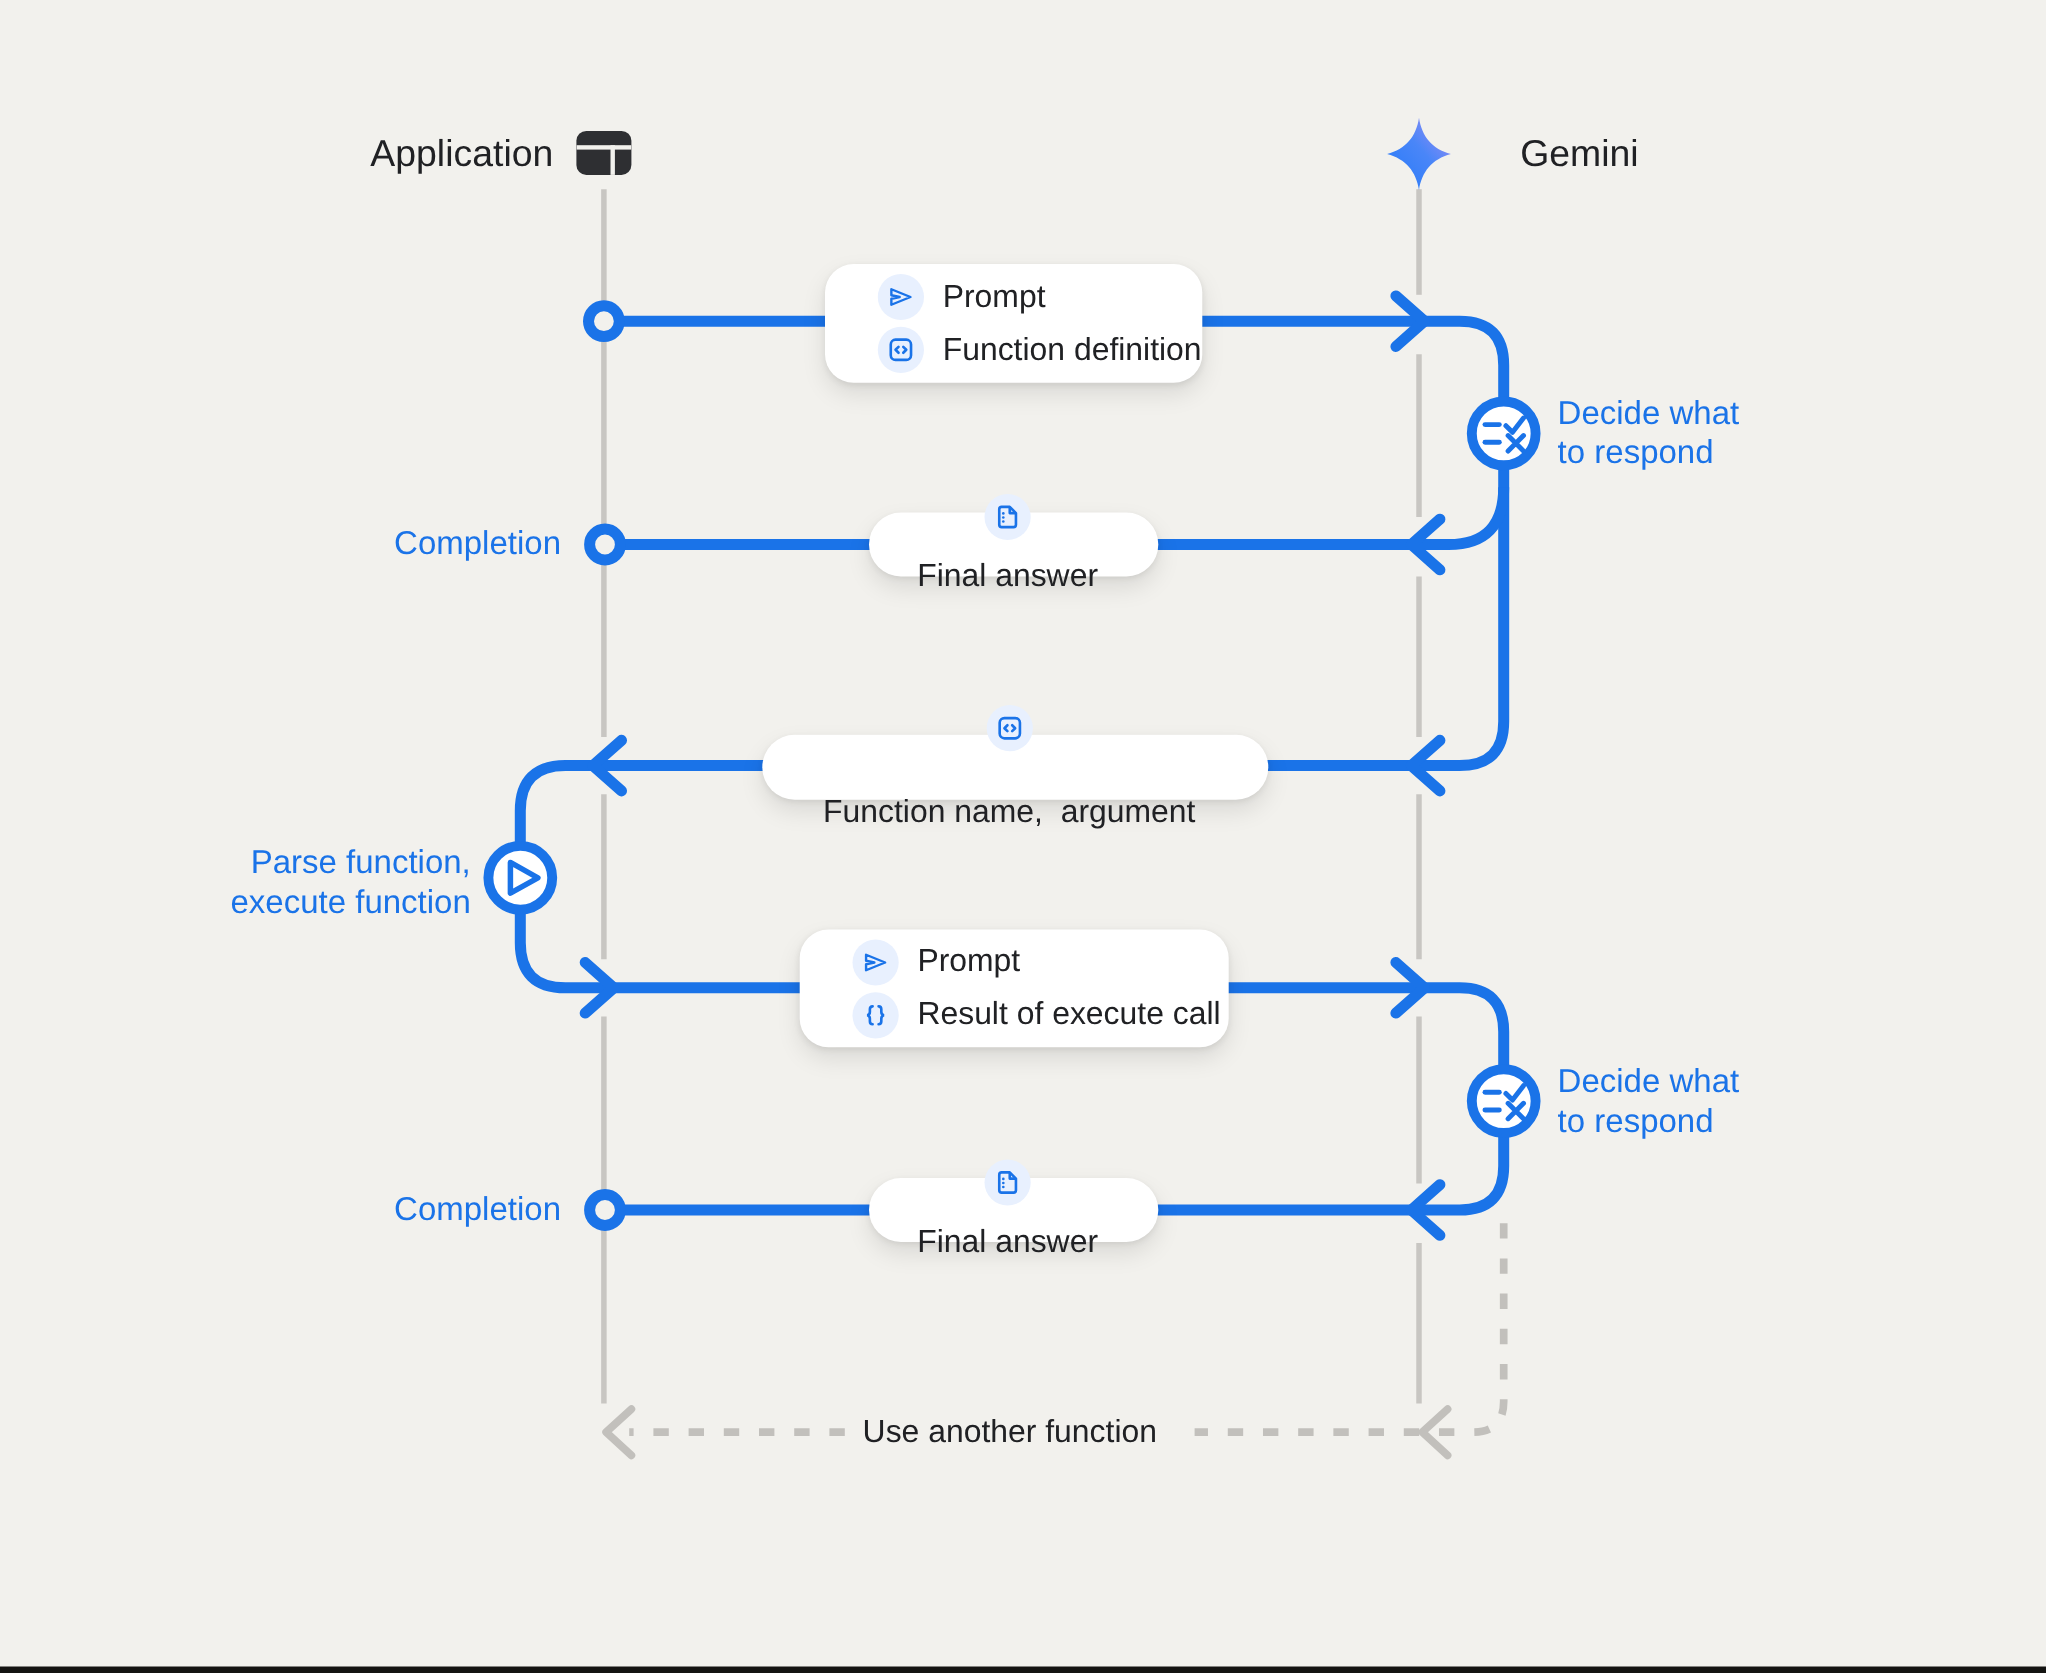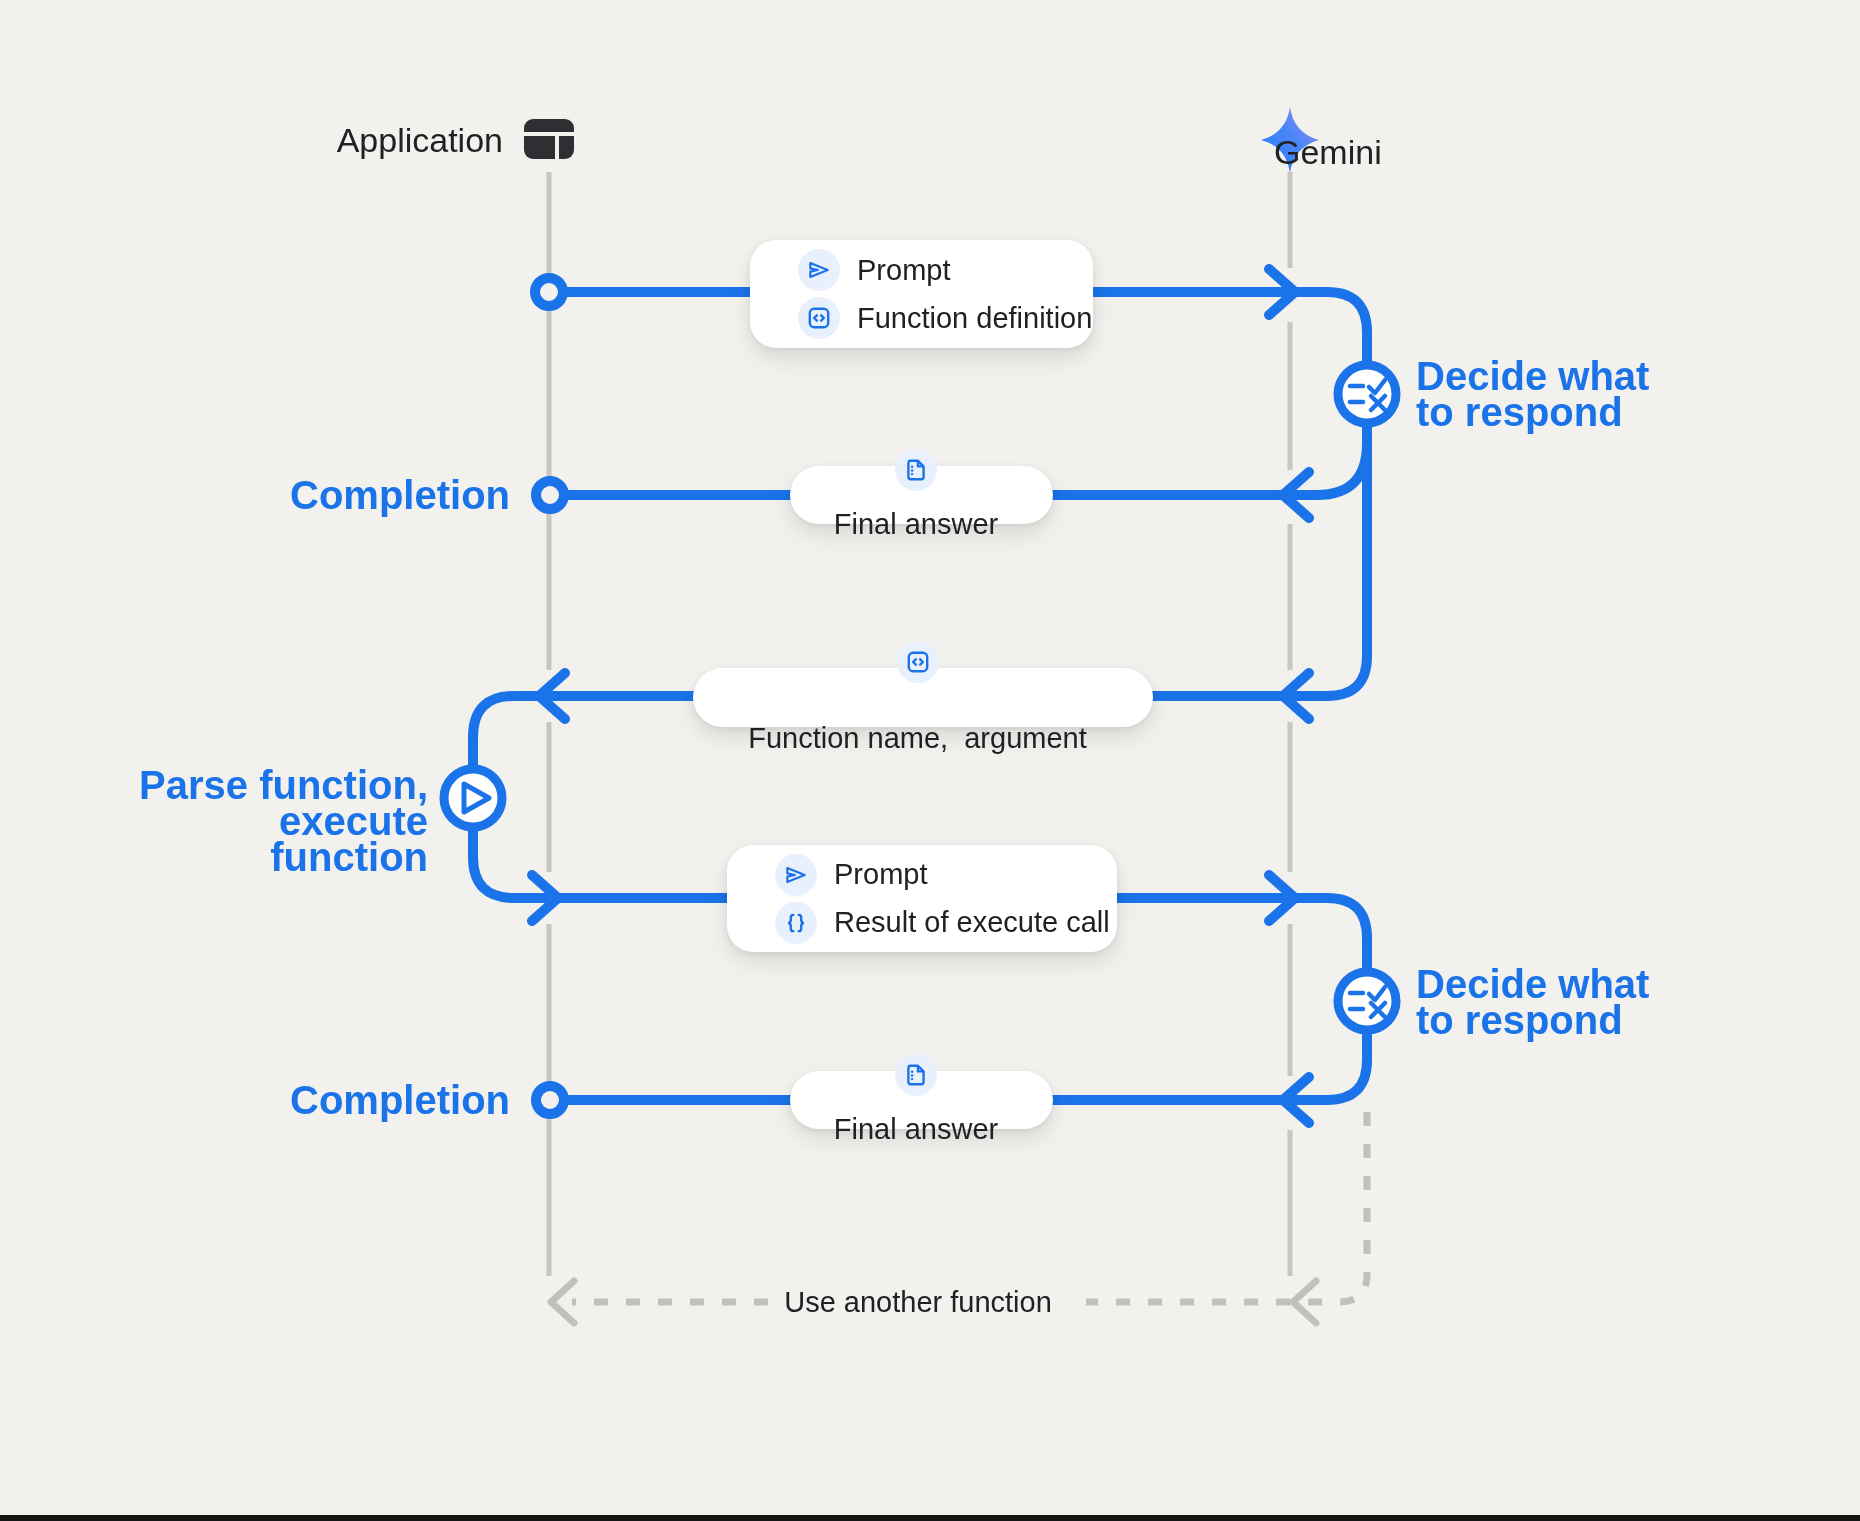--- a/index.html
+++ b/index.html
@@ -25,21 +25,21 @@
   .ahg{stroke:var(--dash-gray);stroke-width:7;fill:none;stroke-linecap:round;stroke-linejoin:round;}
   .node{fill:var(--page-bg);stroke:var(--accent-blue);stroke-width:10;}
   .bigcirc{fill:#ffffff;stroke:var(--accent-blue);stroke-width:9;}
   .glyph{stroke:var(--accent-blue);stroke-width:4.5;fill:none;stroke-linecap:round;stroke-linejoin:round;}
   .glyph5{stroke:var(--accent-blue);stroke-width:5;fill:none;stroke-linecap:round;stroke-linejoin:round;}
 
   .abs{position:absolute;}
   .title{font-size:34px;font-weight:500;color:var(--text-dark);line-height:40px;}
   .right{text-align:right;}
   .center{text-align:center;}
-  .bluelabel{font-size:40px;font-weight:700;color:var(--accent-blue);line-height:36px;}
+  .bluelabel{font-size:30px;font-weight:400;color:var(--accent-blue);line-height:36px;}
   .darklabel{font-size:29px;font-weight:500;color:var(--text-dark);line-height:36px;}
 
   .msgbox{
     position:absolute;background:var(--box-bg);
     box-shadow:0 10px 22px rgba(0,0,0,.10), 0 2px 6px rgba(0,0,0,.07);
     display:flex;flex-direction:column;justify-content:center;gap:6px;
     padding:9px 18px 9px 15px;box-sizing:border-box;
   }
   .pill{border-radius:30px;flex-direction:column;align-items:center;gap:17px;padding:0 20px 0 9px;}
   .card{border-radius:26px;padding-left:48px;}
@@ -143,21 +143,21 @@
     <g>
       <path d="M 1290 107 C 1292.5 124 1302 135.5 1319 140 C 1302 144.5 1292.5 156 1290 173 C 1287.5 156 1278 144.5 1261 140 C 1278 135.5 1287.5 124 1290 107 Z" fill="url(#starGrad)"></path>
     </g>
   </svg>
 
   <div class="abs title right" style="left:153px;top:120px;width:350px;">Application</div>
   <div class="appicon">
     <div class="hline"></div>
       <div class="vline"></div>
   </div>
-  <div class="abs title" style="left:1274px;top:120px;width:300px;margin-top:12px;">Gemini</div>
+  <div class="abs title" style="left:1382px;top:120px;width:300px;">Gemini</div>
 
   <div class="msgbox card" style="left:750px;top:240px;width:343px;height:108px;">
     <div class="msgrow">
       <span class="iconcirc">
         <svg width="26" height="26" viewBox="0 0 24 24">
             <path d="M4 5.5 L20 12 L4 18.5 L4 13.5 L11 12 L4 10.5 Z" fill="none" stroke="#1a73e8" stroke-width="2" stroke-linejoin="round"></path>
           </svg>
       </span>
       <span class="msgtext">Prompt</span>
     </div>

